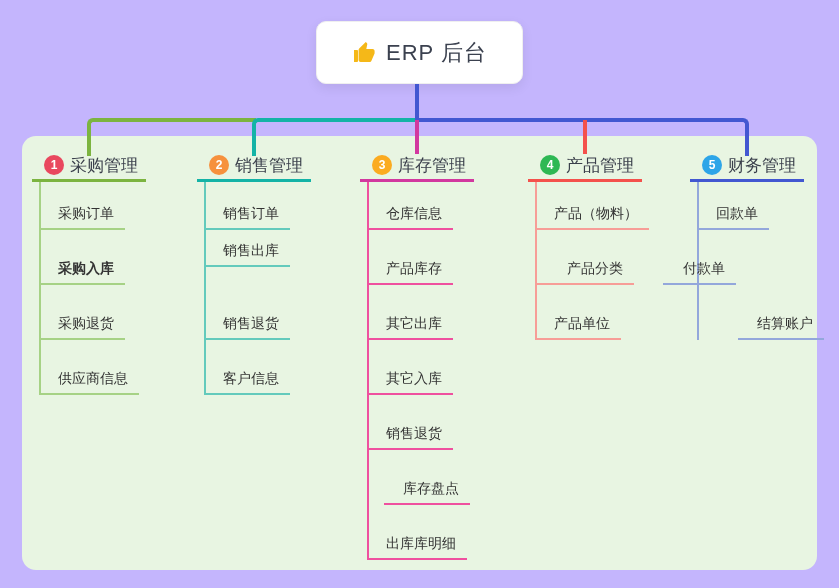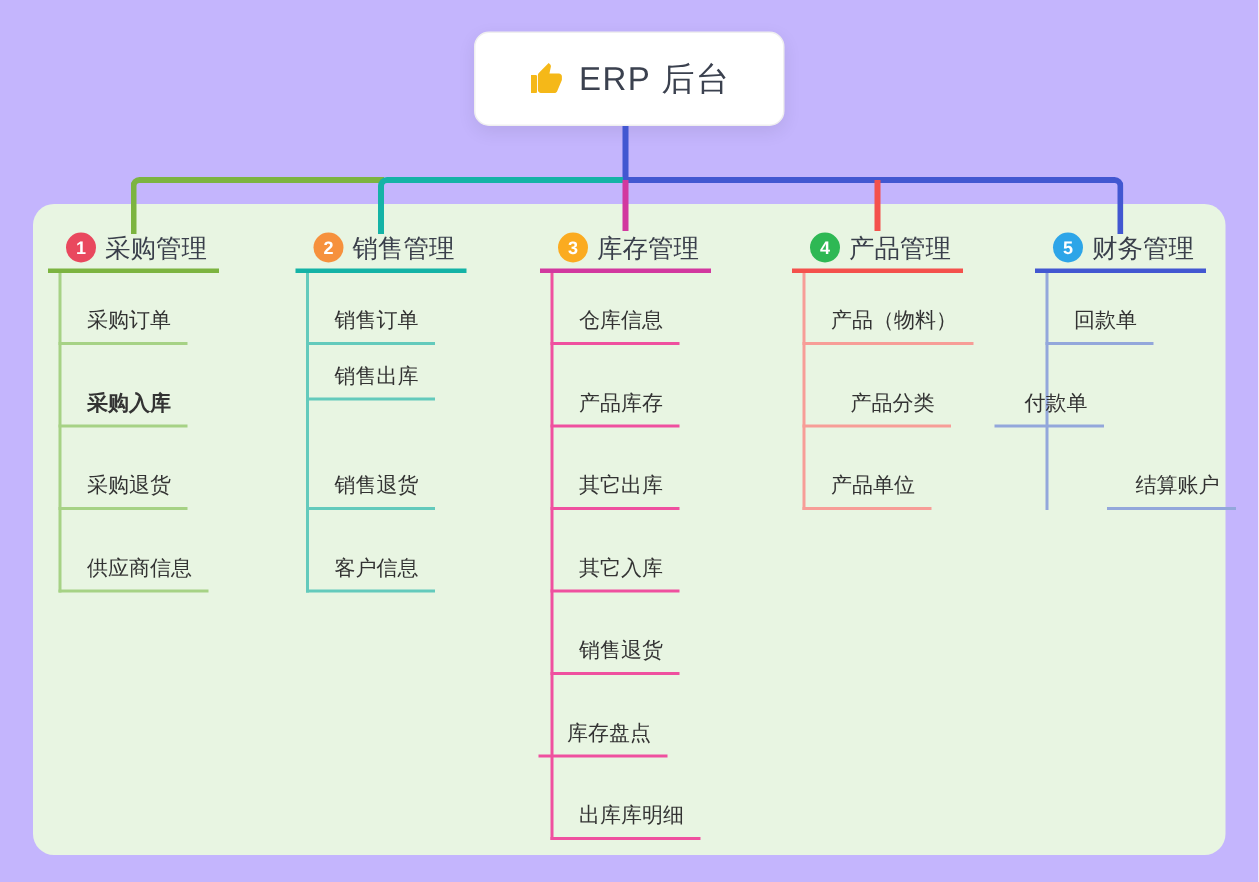--- a/index.html
+++ b/index.html
@@ -84,21 +84,21 @@
       <div class="topic" style="left: 360px; top: 151px; width: 114px; border-bottom-color: rgb(210, 56, 159);">
         <span class="badge" style="background: rgb(251, 171, 32);">3</span>
         <span class="topic-label">库存管理</span>
       </div>
       <div class="spine" style="left: 367px; top: 182px; height: 378px; background: rgb(239, 80, 159);"></div>
       <div class="child" style="left: 367px; top: 203px; border-bottom-color: rgb(239, 80, 159);">仓库信息</div>
       <div class="child" style="left: 367px; top: 258px; border-bottom-color: rgb(239, 80, 159);">产品库存</div>
       <div class="child" style="left: 367px; top: 313px; border-bottom-color: rgb(239, 80, 159);">其它出库</div>
       <div class="child" style="left: 367px; top: 368px; border-bottom-color: rgb(239, 80, 159);">其它入库</div>
       <div class="child" style="left: 367px; top: 423px; border-bottom-color: rgb(239, 80, 159);">销售退货</div>
-      <div class="child" style="left: 359px; top: 478px; border-bottom-color: rgb(239, 80, 159);">库存盘点</div>
+      <div class="child" style="left: 384px; top: 478px; border-bottom-color: rgb(239, 80, 159);">库存盘点</div>
       <div class="child" style="left: 367px; top: 533px; border-bottom-color: rgb(239, 80, 159);">出库库明细</div>
       <div class="topic" style="left: 528px; top: 151px; width: 114px; border-bottom-color: rgb(244, 81, 76);">
         <span class="badge" style="background: rgb(46, 184, 84);">4</span>
         <span class="topic-label">产品管理</span>
       </div>
       <div class="spine" style="left: 535px; top: 182px; height: 158px; background: rgb(247, 157, 151);"></div>
       <div class="child" style="left: 535px; top: 203px; border-bottom-color: rgb(247, 157, 151);">产品（物料）</div>
       <div class="child" style="left: 535px; top: 258px; border-bottom-color: rgb(247, 157, 151); padding-left: 32px;">产品分类</div>
       <div class="child" style="left: 535px; top: 313px; border-bottom-color: rgb(247, 157, 151);">产品单位</div>
       <div class="topic" style="left: 690px; top: 151px; width: 114px; border-bottom-color: rgb(66, 87, 209);">

